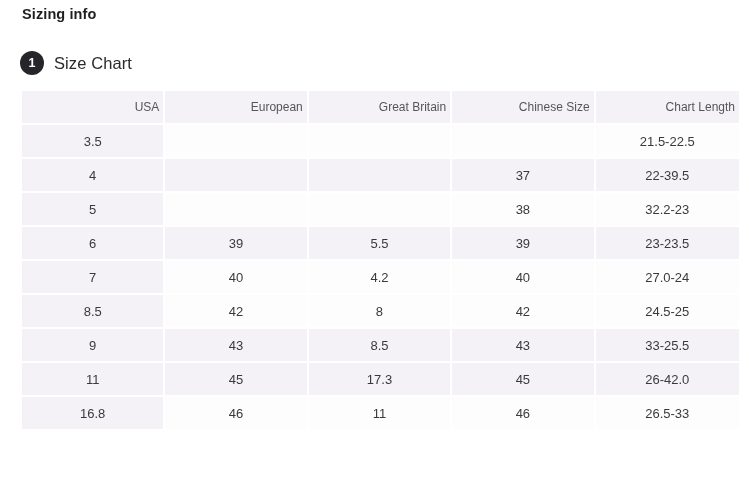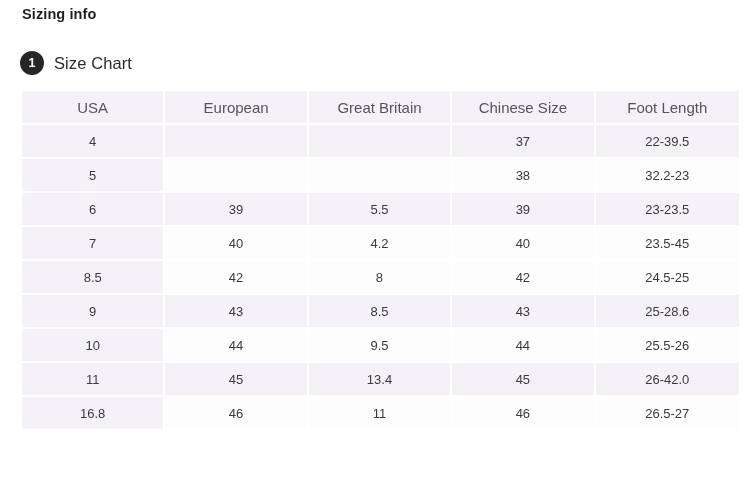--- a/index.html
+++ b/index.html
@@ -92,21 +92,22 @@
     overflow: hidden;
     white-space: nowrap;
   }
   table.size-table th:last-child,
   table.size-table td:last-child { border-right: none; }
 
   
   table.size-table thead th {
     background: #f4f2f6;
     color: #555558;
-    font-size: 15px;
+    font-size: 12px;
+    text-align: right;
   }
 
   
   table.size-table tbody td {
     background: #fdfdfd;
     color: #3a3a3c;
   }
   
   table.size-table tbody tr.shaded td {
     background: #f4f2f6;
@@ -136,24 +137,31 @@
           <col>
           <col>
           <col>
       </colgroup>
       <thead>
         <tr>
             <th>USA</th>
             <th>European</th>
             <th>Great Britain</th>
             <th>Chinese Size</th>
-            <th>Foot Length</th>
+            <th>Chart Length</th>
           </tr>
       </thead>
       <tbody>
+          <tr>
+            <td class="first-col">3.5</td>
+            <td></td>
+            <td></td>
+            <td></td>
+            <td>21.5-22.5</td>
+          </tr>
           <tr class="shaded">
             <td class="first-col">4</td>
             <td></td>
             <td></td>
             <td>37</td>
             <td>22-39.5</td>
           </tr>
           <tr>
             <td class="first-col">5</td>
             <td></td>
@@ -166,54 +174,47 @@
             <td>39</td>
             <td>5.5</td>
             <td>39</td>
             <td>23-23.5</td>
           </tr>
           <tr>
             <td class="first-col">7</td>
             <td>40</td>
             <td>4.2</td>
             <td>40</td>
-            <td>23.5-45</td>
+            <td>27.0-24</td>
           </tr>
           <tr>
             <td class="first-col">8.5</td>
             <td>42</td>
             <td>8</td>
             <td>42</td>
             <td>24.5-25</td>
           </tr>
           <tr class="shaded">
             <td class="first-col">9</td>
             <td>43</td>
             <td>8.5</td>
             <td>43</td>
-            <td>25-28.6</td>
-          </tr>
-          <tr>
-            <td class="first-col">10</td>
-            <td>44</td>
-            <td>9.5</td>
-            <td>44</td>
-            <td>25.5-26</td>
+            <td>33-25.5</td>
           </tr>
           <tr class="shaded">
             <td class="first-col">11</td>
             <td>45</td>
-            <td>13.4</td>
+            <td>17.3</td>
             <td>45</td>
             <td>26-42.0</td>
           </tr>
           <tr>
             <td class="first-col">16.8</td>
             <td>46</td>
             <td>11</td>
             <td>46</td>
-            <td>26.5-27</td>
+            <td>26.5-33</td>
           </tr>
         </tbody>
     </table>
   </div>
 
 </div>
 
 </body></html>

